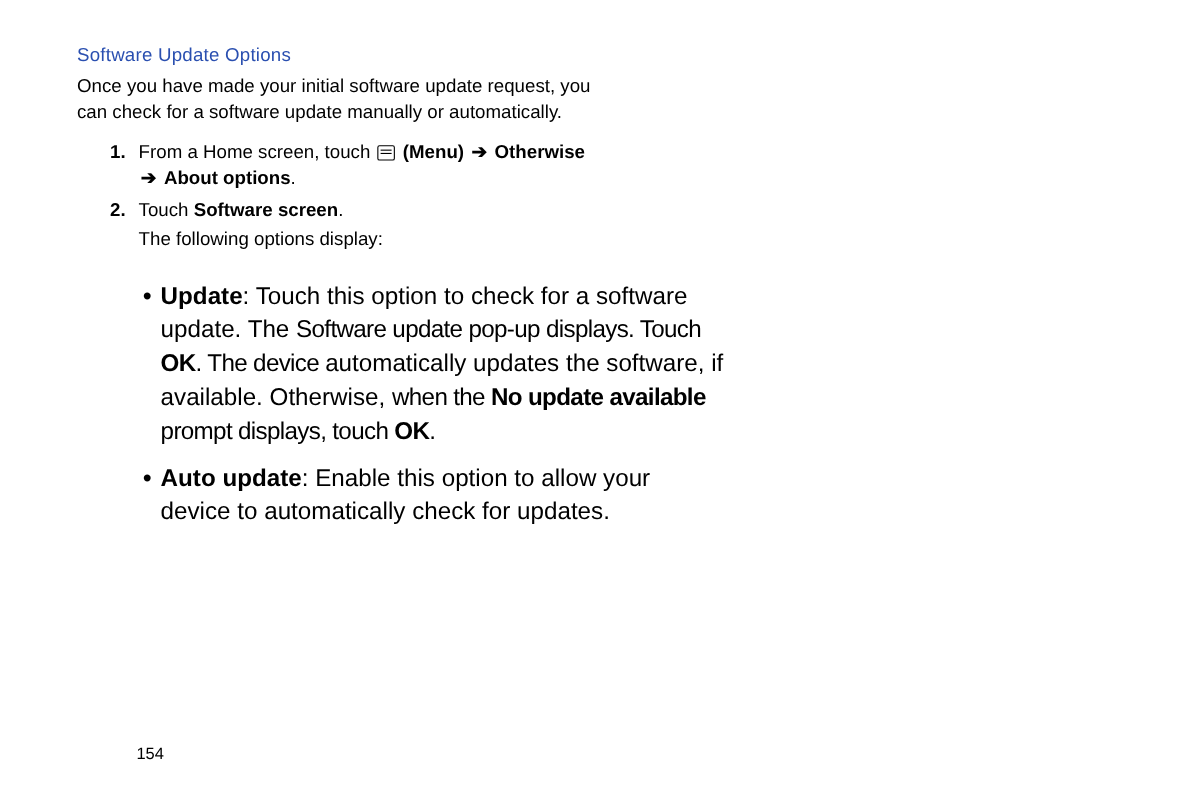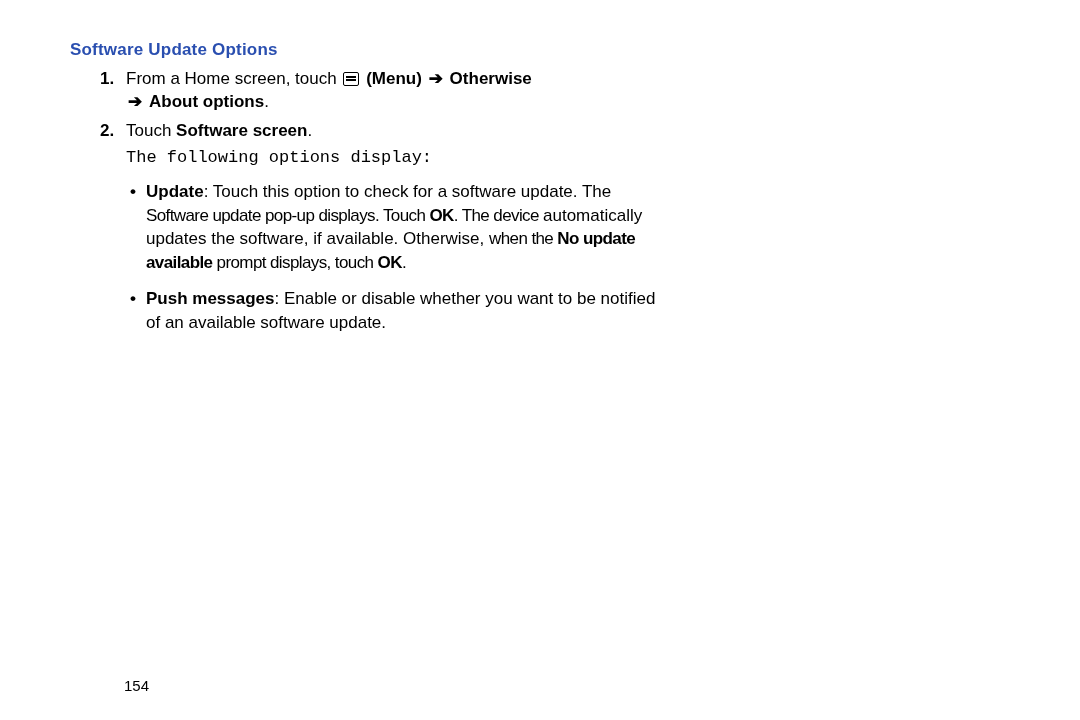--- a/index.html
+++ b/index.html
@@ -13,21 +13,21 @@
   }
   .page {
     position: relative;
     width: 1080px;
     height: 720px;
     box-sizing: border-box;
     padding: 40px 60px 0 70px;
   }
   .heading {
     color: #2a4fb0;
-    font-weight: bold;
+    font-weight: normal;
     font-size: 17px;
     letter-spacing: 0.2px;
     margin-bottom: 8px;
   }
   .intro {
     font-size: 17px;
     line-height: 1.35;
     max-width: 470px;
     margin-bottom: 14px;
   }
@@ -69,27 +69,26 @@
     background: #000;
     box-shadow: 0 3px 0 #000;
   }
   .arrow {
     font-weight: bold;
     padding: 0 2px;
   }
   .bold { font-weight: bold; text-align: center; }
   .sub-intro {
     margin-top: 4px;
-    font-family: Liberation Mono, monospace;
   }
   ul.bullets {
     list-style: none;
     padding: 0;
-    margin: 10px 0 0 60px;
-    font-size: 17px;
+    margin: 24px 0 0 60px;
+    font-size: 22px;
     line-height: 1.4;
     max-width: 530px;
   }
   ul.bullets > li {
     position: relative;
     padding-left: 16px;
     margin-bottom: 12px;
   }
   ul.bullets > li::before {
     content: "•";
@@ -106,20 +105,21 @@
   }
   .squish { letter-spacing: -0.6px; } 
 </style>
 </head>
 <body>
 
 <div class="page">
 
   <div class="heading">Software Update Options</div>
 
+  <div class="intro">Once you have made your initial software update request, you can check for a software update manually or automatically.</div>
 
   <ol class="steps">
     <li>
       <span class="num">1.</span>
       <span class="body">
         <span>From a Home screen, touch</span>
         <span class="menu-icon"></span>
         <span class="bold">(Menu)</span>
         <span class="bold arrow">➔</span>
         <span class="bold">Otherwise</span><br>
@@ -147,19 +147,19 @@
       </span>
       <span>automatically updates the software, if available. Otherwise,</span>
       <span class="squish">
         <span>when the</span>
         <span class="bold">No update available</span>
         <span> prompt displays, touch</span>
         <span class="bold">OK</span>.
       </span>
     </li>
     <li>
-      <span class="bold">Push messages</span><span>: Enable or disable whether you want to be notified of an available software update.</span>
+      <span class="bold">Auto update</span><span>: Enable this option to allow your device to automatically check for updates.</span>
     </li>
   </ul>
 
   <div class="page-number">154</div>
 
 </div>
 
 </body></html>

